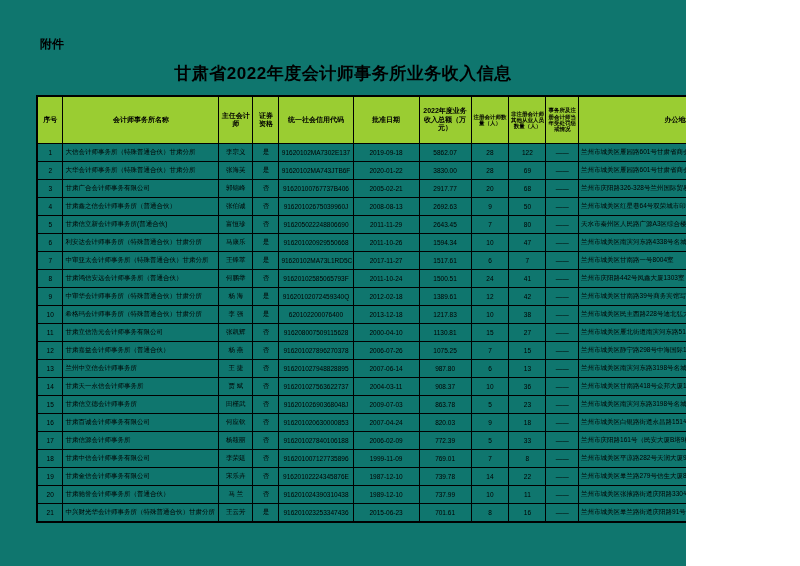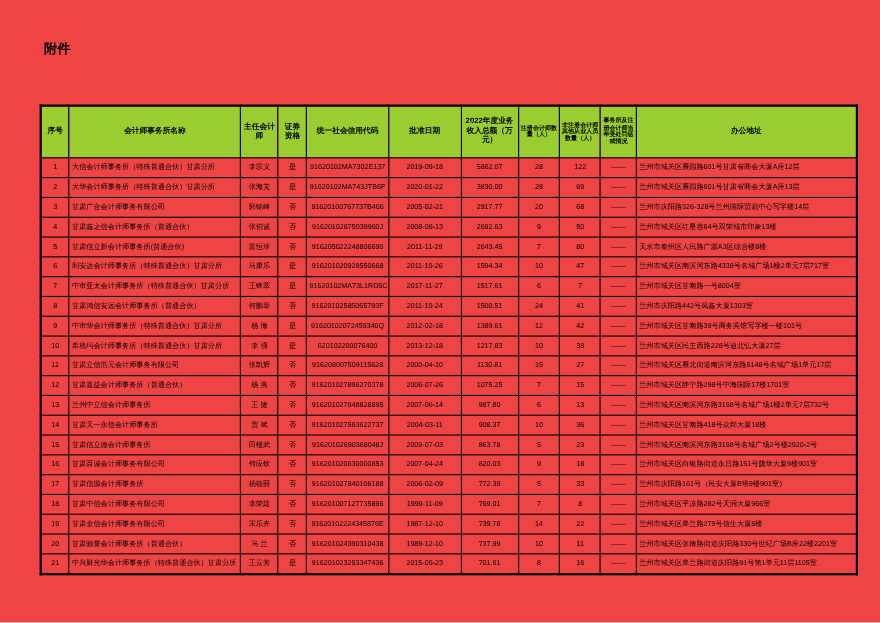--- a/index.html
+++ b/index.html
@@ -3,23 +3,23 @@
 <meta charset="utf-8">
 <style>
   html, body {
     margin: 0;
     padding: 0;
     background: #ffffff;
     font-family: "Liberation Sans", sans-serif;
   }
   .page {
     position: relative;
-    width: 800px;
+    width: 686px;
     height: 566px;
-    background: #ef4444;
+    background: #0f766e;
     overflow: hidden;
   }
   .attachment {
     position: absolute;
     left: 40px;
     top: 36px;
     font-size: 12px;
     font-weight: bold;
     color: #000;
   }
@@ -75,20 +75,21 @@
   table.revenue td.left {
     text-align: left;
   }
 </style>
 </head>
 <body>
 
 <div class="page">
   <div class="attachment">附件</div>
 
+  <div class="title">甘肃省2022年度会计师事务所业务收入信息</div>
 
   <table class="revenue">
     <colgroup>
       <col style="width:3.5%">
       <col style="width:21%">
       <col style="width:4.6%">
       <col style="width:3.5%">
       <col style="width:10%">
       <col style="width:8.9%">
       <col style="width:7%">

